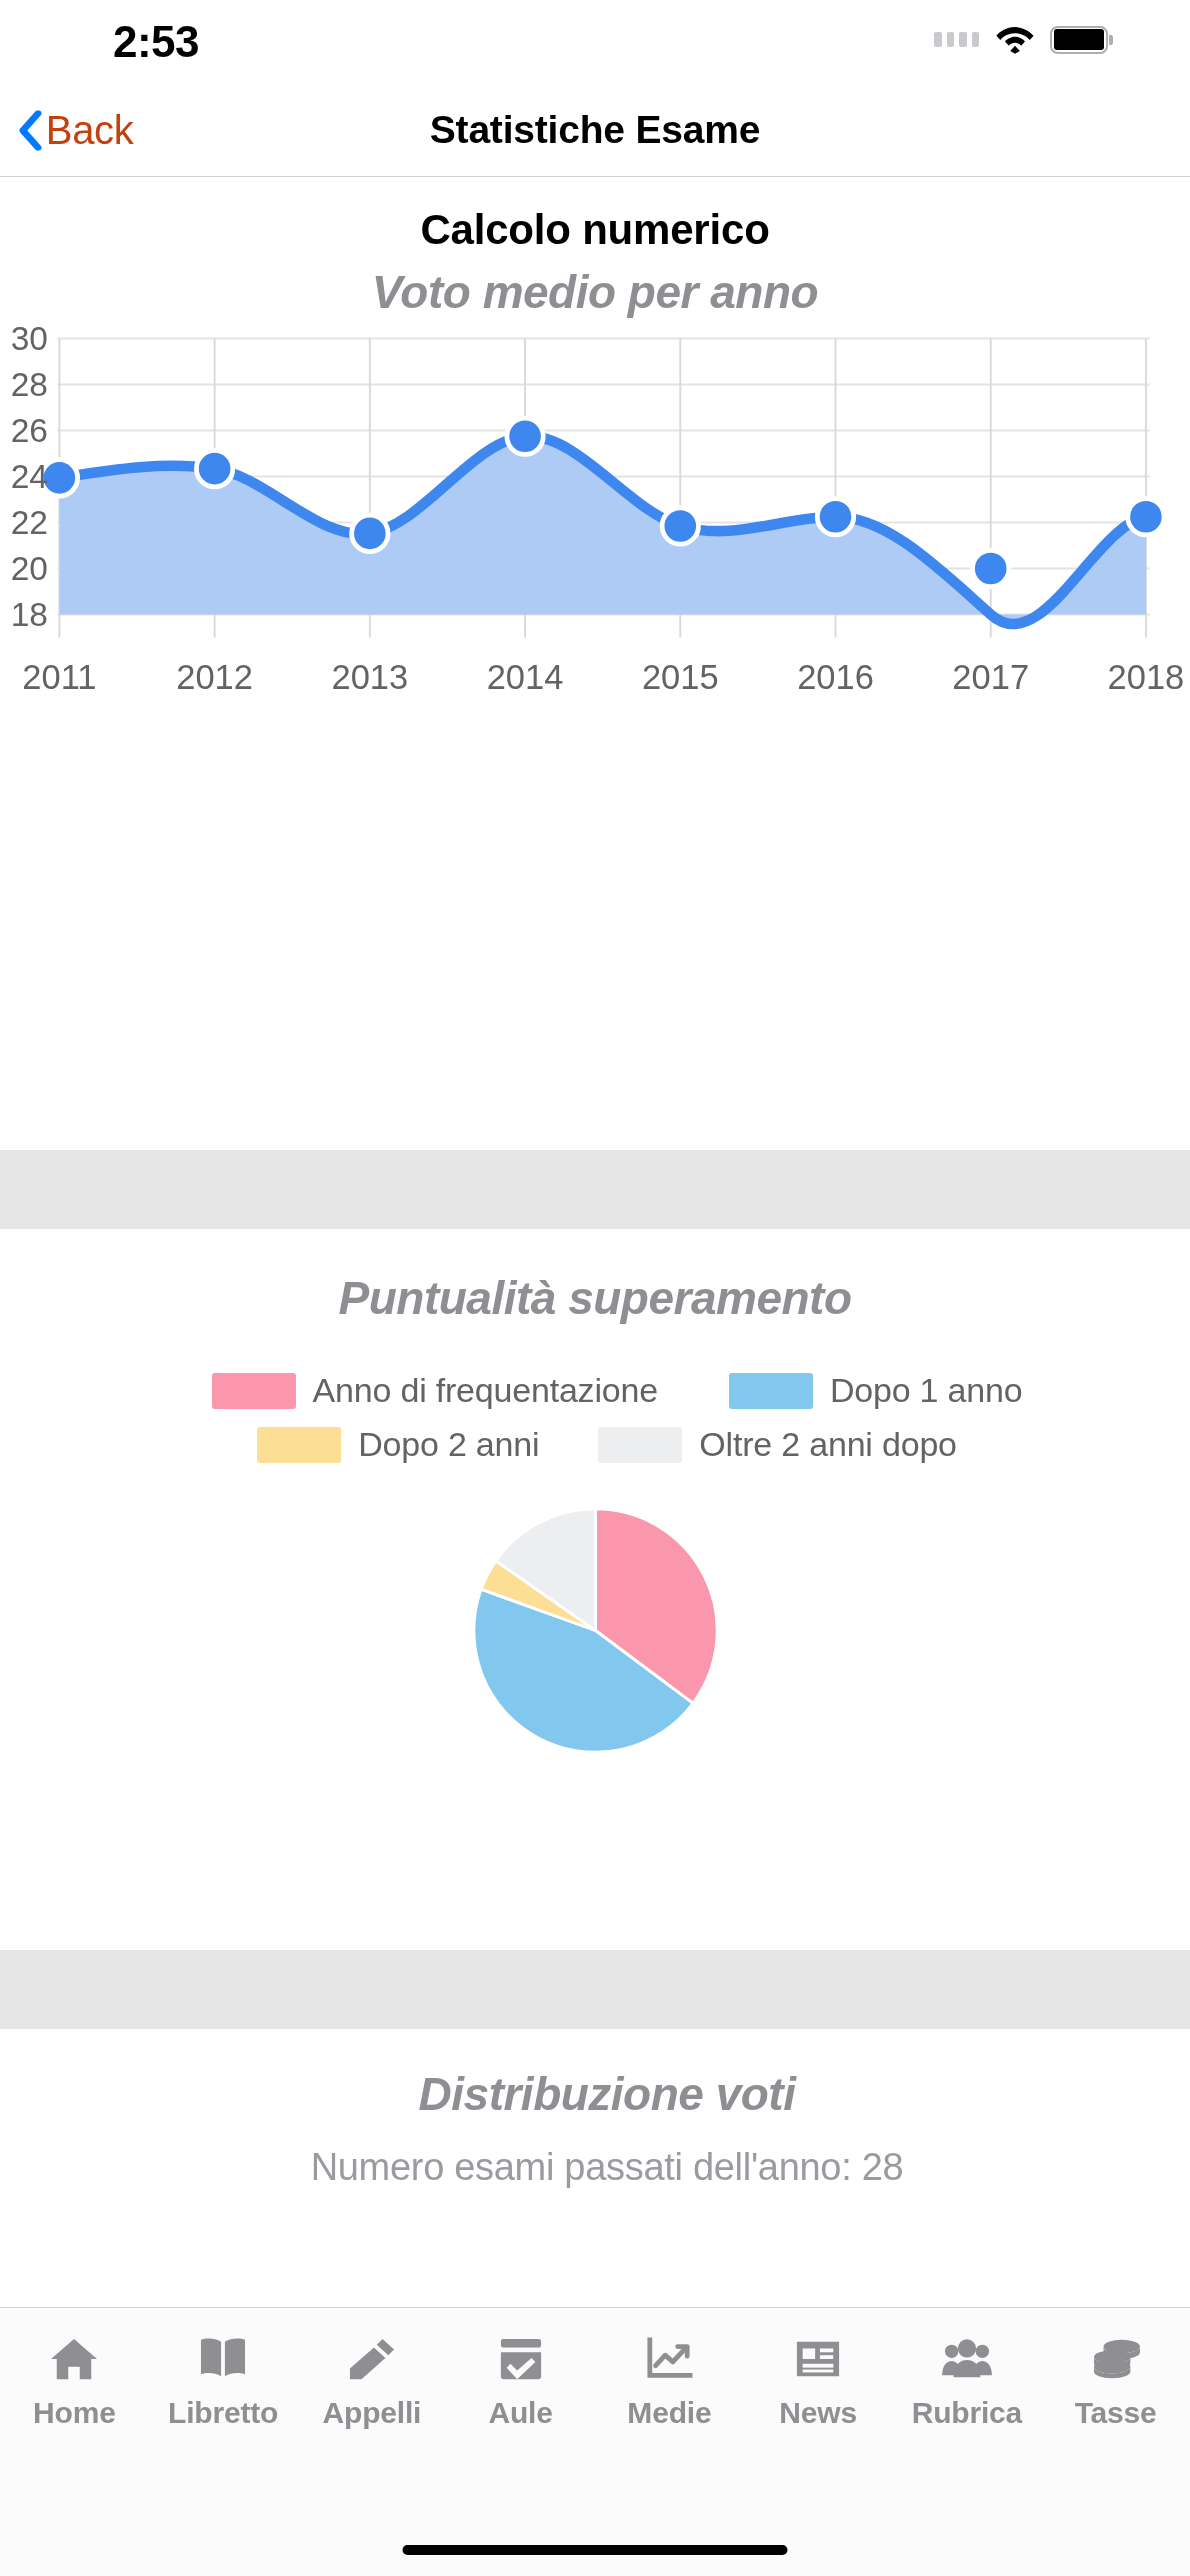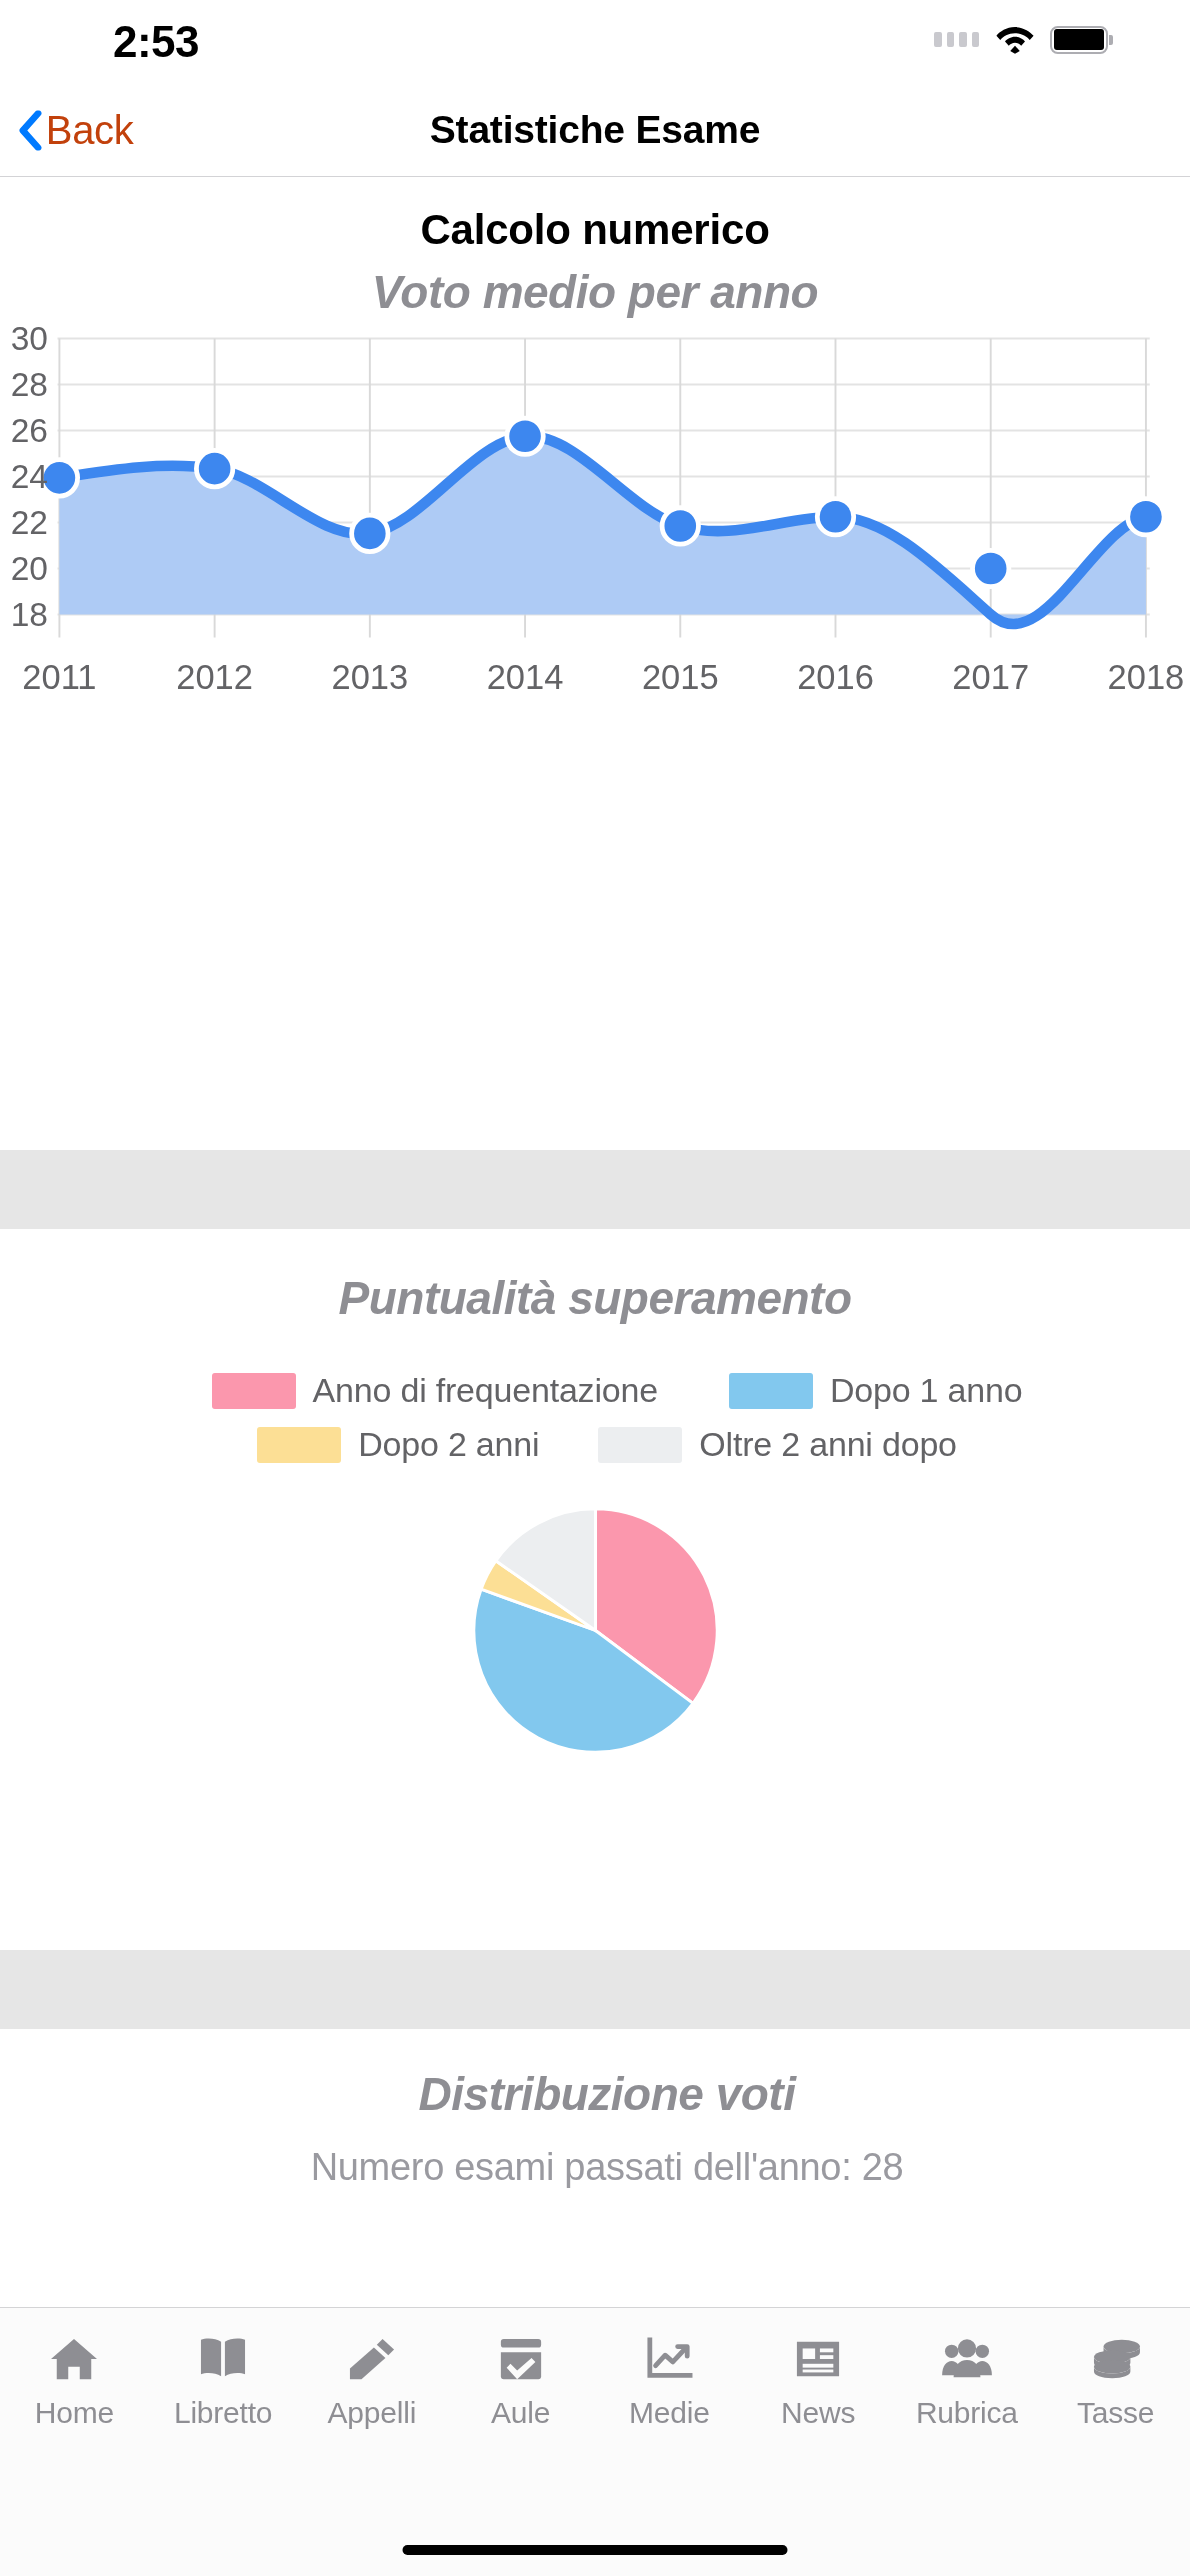--- a/index.html
+++ b/index.html
@@ -101,21 +101,21 @@
   }
 
   
   .tabbar {
     position: absolute; bottom: 0; left: 0; width: 1190px; height: 269px;
     background: #fbfbfb; border-top: 1px solid #d4d4d6;
     display: flex; align-items: flex-start; padding-top: 27px;
   }
   .tab { flex: 1; display: flex; flex-direction: column; align-items: center; gap: 12.5px; cursor: pointer; }
   .tab-ic { width: 52px; height: 48px; display:flex; align-items:center; justify-content:center; }
-  .tab-label { font-size: 30px; color: #8e8e93; letter-spacing: -0.2px; }
+  .tab-label { font-size: 30px; color: #8e8e93; letter-spacing: -0.2px; font-weight: bold; }
   .home-indicator {
     position: absolute; bottom: 21px; left: 50%; transform: translateX(-50%);
     width: 385px; height: 10.5px; border-radius: 5.8px; background: #000;
   }
   svg { display: block; }
 </style>
 </head>
 <body>
 
 <div class="phone">

